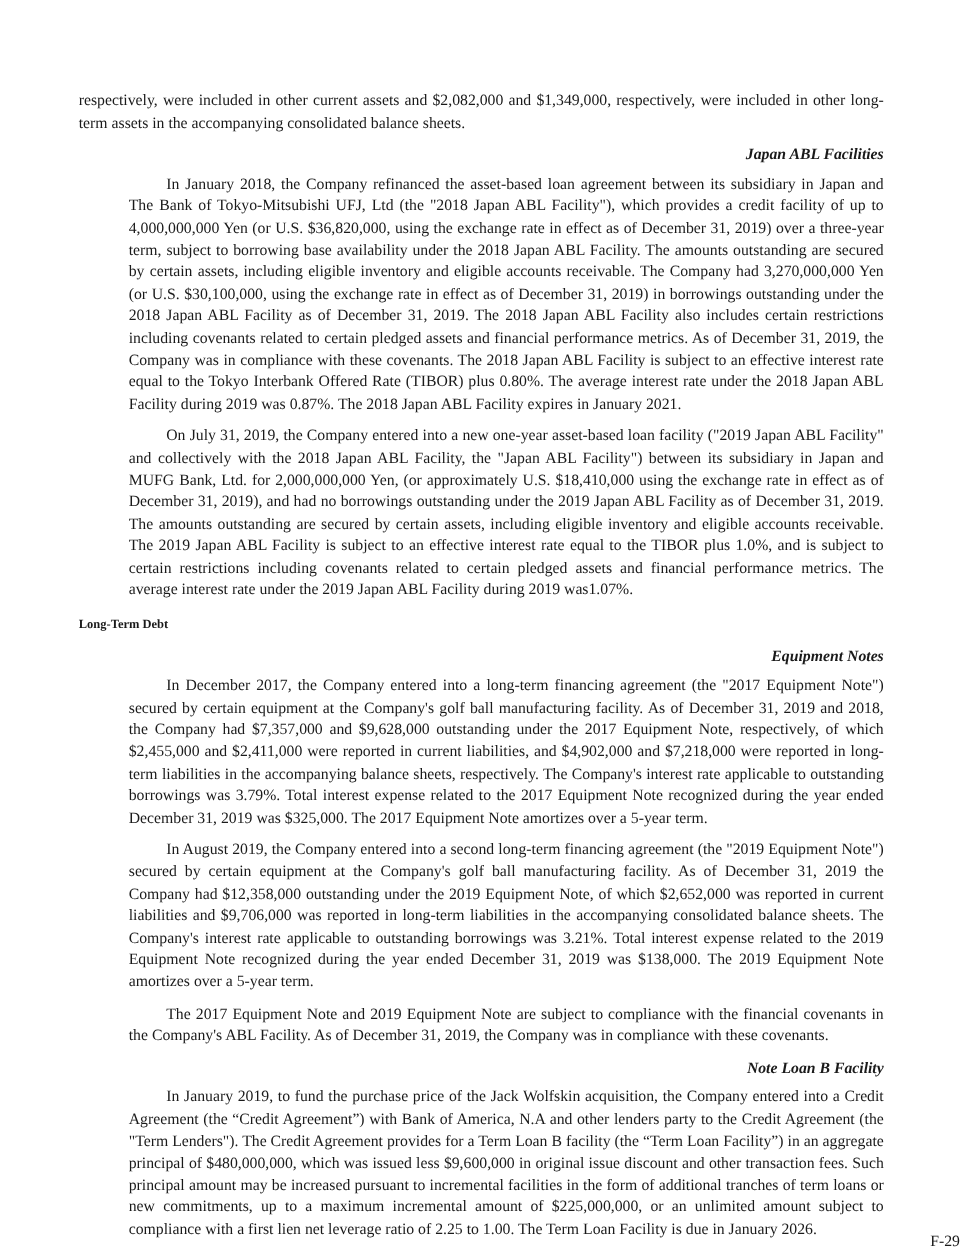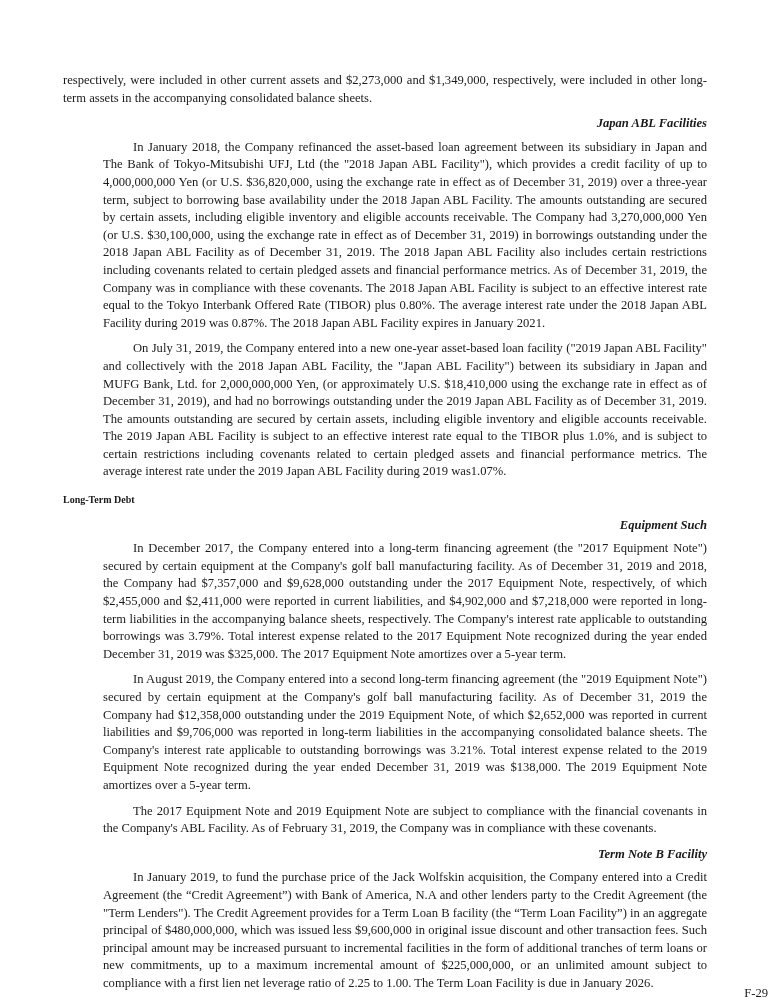--- a/index.html
+++ b/index.html
@@ -56,31 +56,31 @@
       width: 768px;
       text-align: right;
       font-size: 12.6px;
     }
   </style>
 </head>
 <body>
 
 <div class="page">
 
-  <p>respectively, were included in other current assets and $2,273,000 and $1,349,000, respectively, were included in other long-term assets in the accompanying consolidated balance sheets.</p>
+  <p>respectively, were included in other current assets and $2,082,000 and $1,349,000, respectively, were included in other long-term assets in the accompanying consolidated balance sheets.</p>
 
   <h3 class="sub">Japan ABL Facilities</h3>
   <p class="indent">In January 2018, the Company refinanced the asset-based loan agreement between its subsidiary in Japan and The Bank of Tokyo-Mitsubishi UFJ, Ltd (the "2018 Japan ABL Facility"), which provides a credit facility of up to 4,000,000,000 Yen (or U.S. $36,820,000, using the exchange rate in effect as of December 31, 2019) over a three-year term, subject to borrowing base availability under the 2018 Japan ABL Facility. The amounts outstanding are secured by certain assets, including eligible inventory and eligible accounts receivable. The Company had 3,270,000,000 Yen (or U.S. $30,100,000, using the exchange rate in effect as of December 31, 2019) in borrowings outstanding under the 2018 Japan ABL Facility as of December 31, 2019. The 2018 Japan ABL Facility also includes certain restrictions including covenants related to certain pledged assets and financial performance metrics. As of December 31, 2019, the Company was in compliance with these covenants. The 2018 Japan ABL Facility is subject to an effective interest rate equal to the Tokyo Interbank Offered Rate (TIBOR) plus 0.80%. The average interest rate under the 2018 Japan ABL Facility during 2019 was 0.87%. The 2018 Japan ABL Facility expires in January 2021.</p>
   <p class="indent gap">On July 31, 2019, the Company entered into a new one-year asset-based loan facility ("2019 Japan ABL Facility" and collectively with the 2018 Japan ABL Facility, the "Japan ABL Facility") between its subsidiary in Japan and MUFG Bank, Ltd. for 2,000,000,000 Yen, (or approximately U.S. $18,410,000 using the exchange rate in effect as of December 31, 2019), and had no borrowings outstanding under the 2019 Japan ABL Facility as of December 31, 2019. The amounts outstanding are secured by certain assets, including eligible inventory and eligible accounts receivable. The 2019 Japan ABL Facility is subject to an effective interest rate equal to the TIBOR plus 1.0%, and is subject to certain restrictions including covenants related to certain pledged assets and financial performance metrics. The average interest rate under the 2019 Japan ABL Facility during 2019 was1.07%.</p>
 
   <h2 class="section">Long-Term Debt</h2>
 
-  <h3 class="sub">Equipment Such</h3>
+  <h3 class="sub">Equipment Notes</h3>
   <p class="indent">In December 2017, the Company entered into a long-term financing agreement (the "2017 Equipment Note") secured by certain equipment at the Company's golf ball manufacturing facility.  As of December 31, 2019 and 2018, the Company had $7,357,000 and $9,628,000 outstanding under the 2017 Equipment Note, respectively, of which $2,455,000 and $2,411,000 were reported in current liabilities, and $4,902,000 and $7,218,000 were reported in long-term liabilities in the accompanying balance sheets, respectively. The Company's interest rate applicable to outstanding borrowings was 3.79%. Total interest expense related to the 2017 Equipment Note recognized during the year ended December 31, 2019 was $325,000. The 2017 Equipment Note amortizes over a 5-year term.</p>
   <p class="indent gap">In August 2019, the Company entered into a second long-term financing agreement (the "2019 Equipment Note") secured by certain equipment at the Company's golf ball manufacturing facility.  As of December 31, 2019 the Company had $12,358,000 outstanding under the 2019 Equipment Note, of which $2,652,000 was reported in current liabilities and $9,706,000 was reported in long-term liabilities in the accompanying consolidated balance sheets. The Company's interest rate applicable to outstanding borrowings was 3.21%. Total interest expense related to the 2019 Equipment Note recognized during the year ended December 31, 2019 was $138,000. The 2019 Equipment Note amortizes over a 5-year term.</p>
-  <p class="indent gap">The 2017 Equipment Note and 2019 Equipment Note are subject to compliance with the financial covenants in the Company's ABL Facility.  As of  February 31, 2019, the Company was in compliance with these covenants.</p>
+  <p class="indent gap">The 2017 Equipment Note and 2019 Equipment Note are subject to compliance with the financial covenants in the Company's ABL Facility.  As of  December 31, 2019, the Company was in compliance with these covenants.</p>
 
-  <h3 class="sub">Term Note B Facility</h3>
+  <h3 class="sub">Note Loan B Facility</h3>
   <p class="indent">In January 2019, to fund the purchase price of the Jack Wolfskin acquisition, the Company entered into a Credit Agreement (the “Credit Agreement”) with Bank of America, N.A and other lenders party to the Credit Agreement (the "Term Lenders"). The Credit Agreement provides for a Term Loan B facility (the “Term Loan Facility”) in an aggregate principal of $480,000,000, which was issued less $9,600,000 in original issue discount and other transaction fees. Such principal amount may be increased pursuant to incremental facilities in the form of additional tranches of term loans or new commitments, up to a maximum incremental amount of $225,000,000, or an unlimited amount subject to compliance with a first lien net leverage ratio of 2.25 to 1.00. The Term Loan Facility is due in January 2026.</p>
 
 </div>
 
 <div class="footer">F-29</div>
 
 </body></html>

